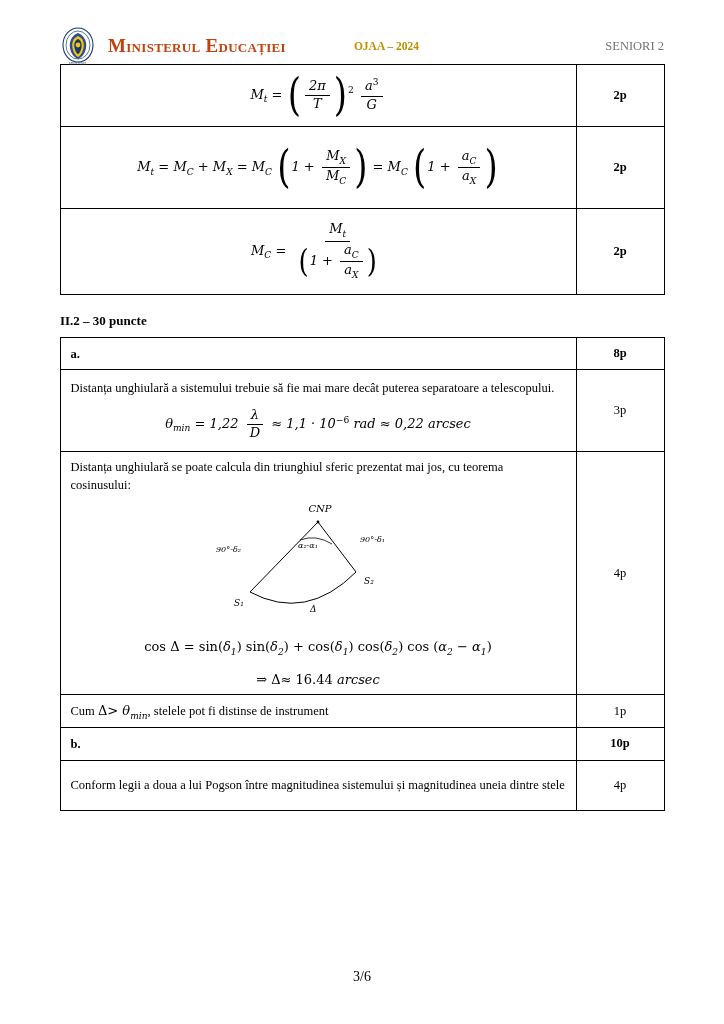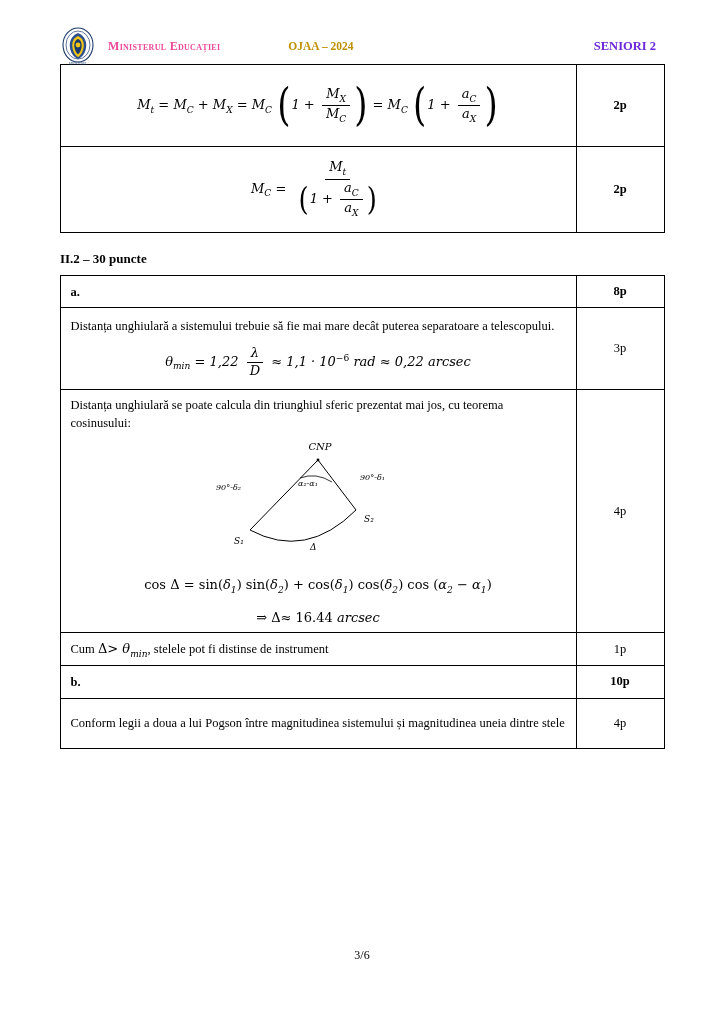--- a/index.html
+++ b/index.html
@@ -33,41 +33,41 @@
   .logo {
     width: 36px;
     height: 40px;
     flex: 0 0 36px;
     margin-right: 12px;
     position: relative;
   }
   .ministry {
     font-family: "Liberation Serif", serif;
     font-variant: small-caps;
-    font-size: 12px;
+    font-size: 19px;
     letter-spacing: 0.3px;
-    color: #ec4899;
+    color: #c2410c;
     font-weight: 600;
     white-space: nowrap;
   }
   .ojaa {
     font-family: Liberation Serif, serif;
     font-weight: bold;
     font-size: 11.5px;
     color: #c09000;
     margin-left: 68px;
     white-space: nowrap;
   }
   .seniori {
     font-family: "Liberation Serif", serif;
-    font-weight: bold;
+    font-weight: normal;
     font-size: 12.5px;
-    color: #6d28d9;
+    color: #737373;
     margin-left: auto;
-    margin-right: 8px;
+    margin-right: 0;
     white-space: nowrap;
   }
 
   
   .tbl {
     border-collapse: collapse;
     width: 604px;
     margin: 0 auto;
     table-layout: fixed;
   }
@@ -152,23 +152,23 @@
     display: flex;
     justify-content: center;
     margin: 6px 0 17px 0;
   }
 
   
   .footer {
     position: absolute;
     left: 0;
     right: 0;
-    bottom: 61px;
+    bottom: 39px;
     text-align: center;
-    font-size: 12px;
+    font-size: 14px;
     font-family: "Liberation Serif", serif;
   }
 </style>
 </head>
 <body>
 
 <div class="page">
 
   <div class="header">
     <div class="logo">
@@ -186,20 +186,34 @@
     <div class="ojaa">OJAA – 2024</div>
     <div class="seniori">SENIORI 2</div>
   </div>
 
   <table class="tbl">
     <colgroup>
         <col class="col-main">
         <col class="col-pts">
       </colgroup>
     <tbody>
+      <tr style="height:62px;">
+        <td class="formula-cell">
+          <span class="math">
+            M<sub>t</sub>&nbsp;=&nbsp;<span class="paren-xbig">(</span><span class="frac">
+                <span class="num">2π</span>
+                <span class="den">T</span>
+              </span><span class="paren-xbig">)</span><sup class="supn">2</sup>&nbsp;<span class="frac">
+                <span class="num">a<sup class="supn">3</sup></span>
+                <span class="den">G</span>
+              </span>
+          </span>
+        </td>
+        <td class="pts">2p</td>
+      </tr>
       <tr style="height:82px;">
         <td class="formula-cell">
           <span class="math">
             M<sub>t</sub> = M<sub>C</sub> + M<sub>X</sub> = M<sub>C</sub>&nbsp;<span class="paren-xbig">(</span>1 +&nbsp;<span class="frac">
                 <span class="num">M<sub>X</sub></span>
                 <span class="den">M<sub>C</sub></span>
               </span><span class="paren-xbig">)</span> = M<sub>C</sub>&nbsp;<span class="paren-xbig">(</span>1 +&nbsp;<span class="frac">
                 <span class="num">a<sub>C</sub></span>
                 <span class="den">a<sub>X</sub></span>
               </span><span class="paren-xbig">)</span>

